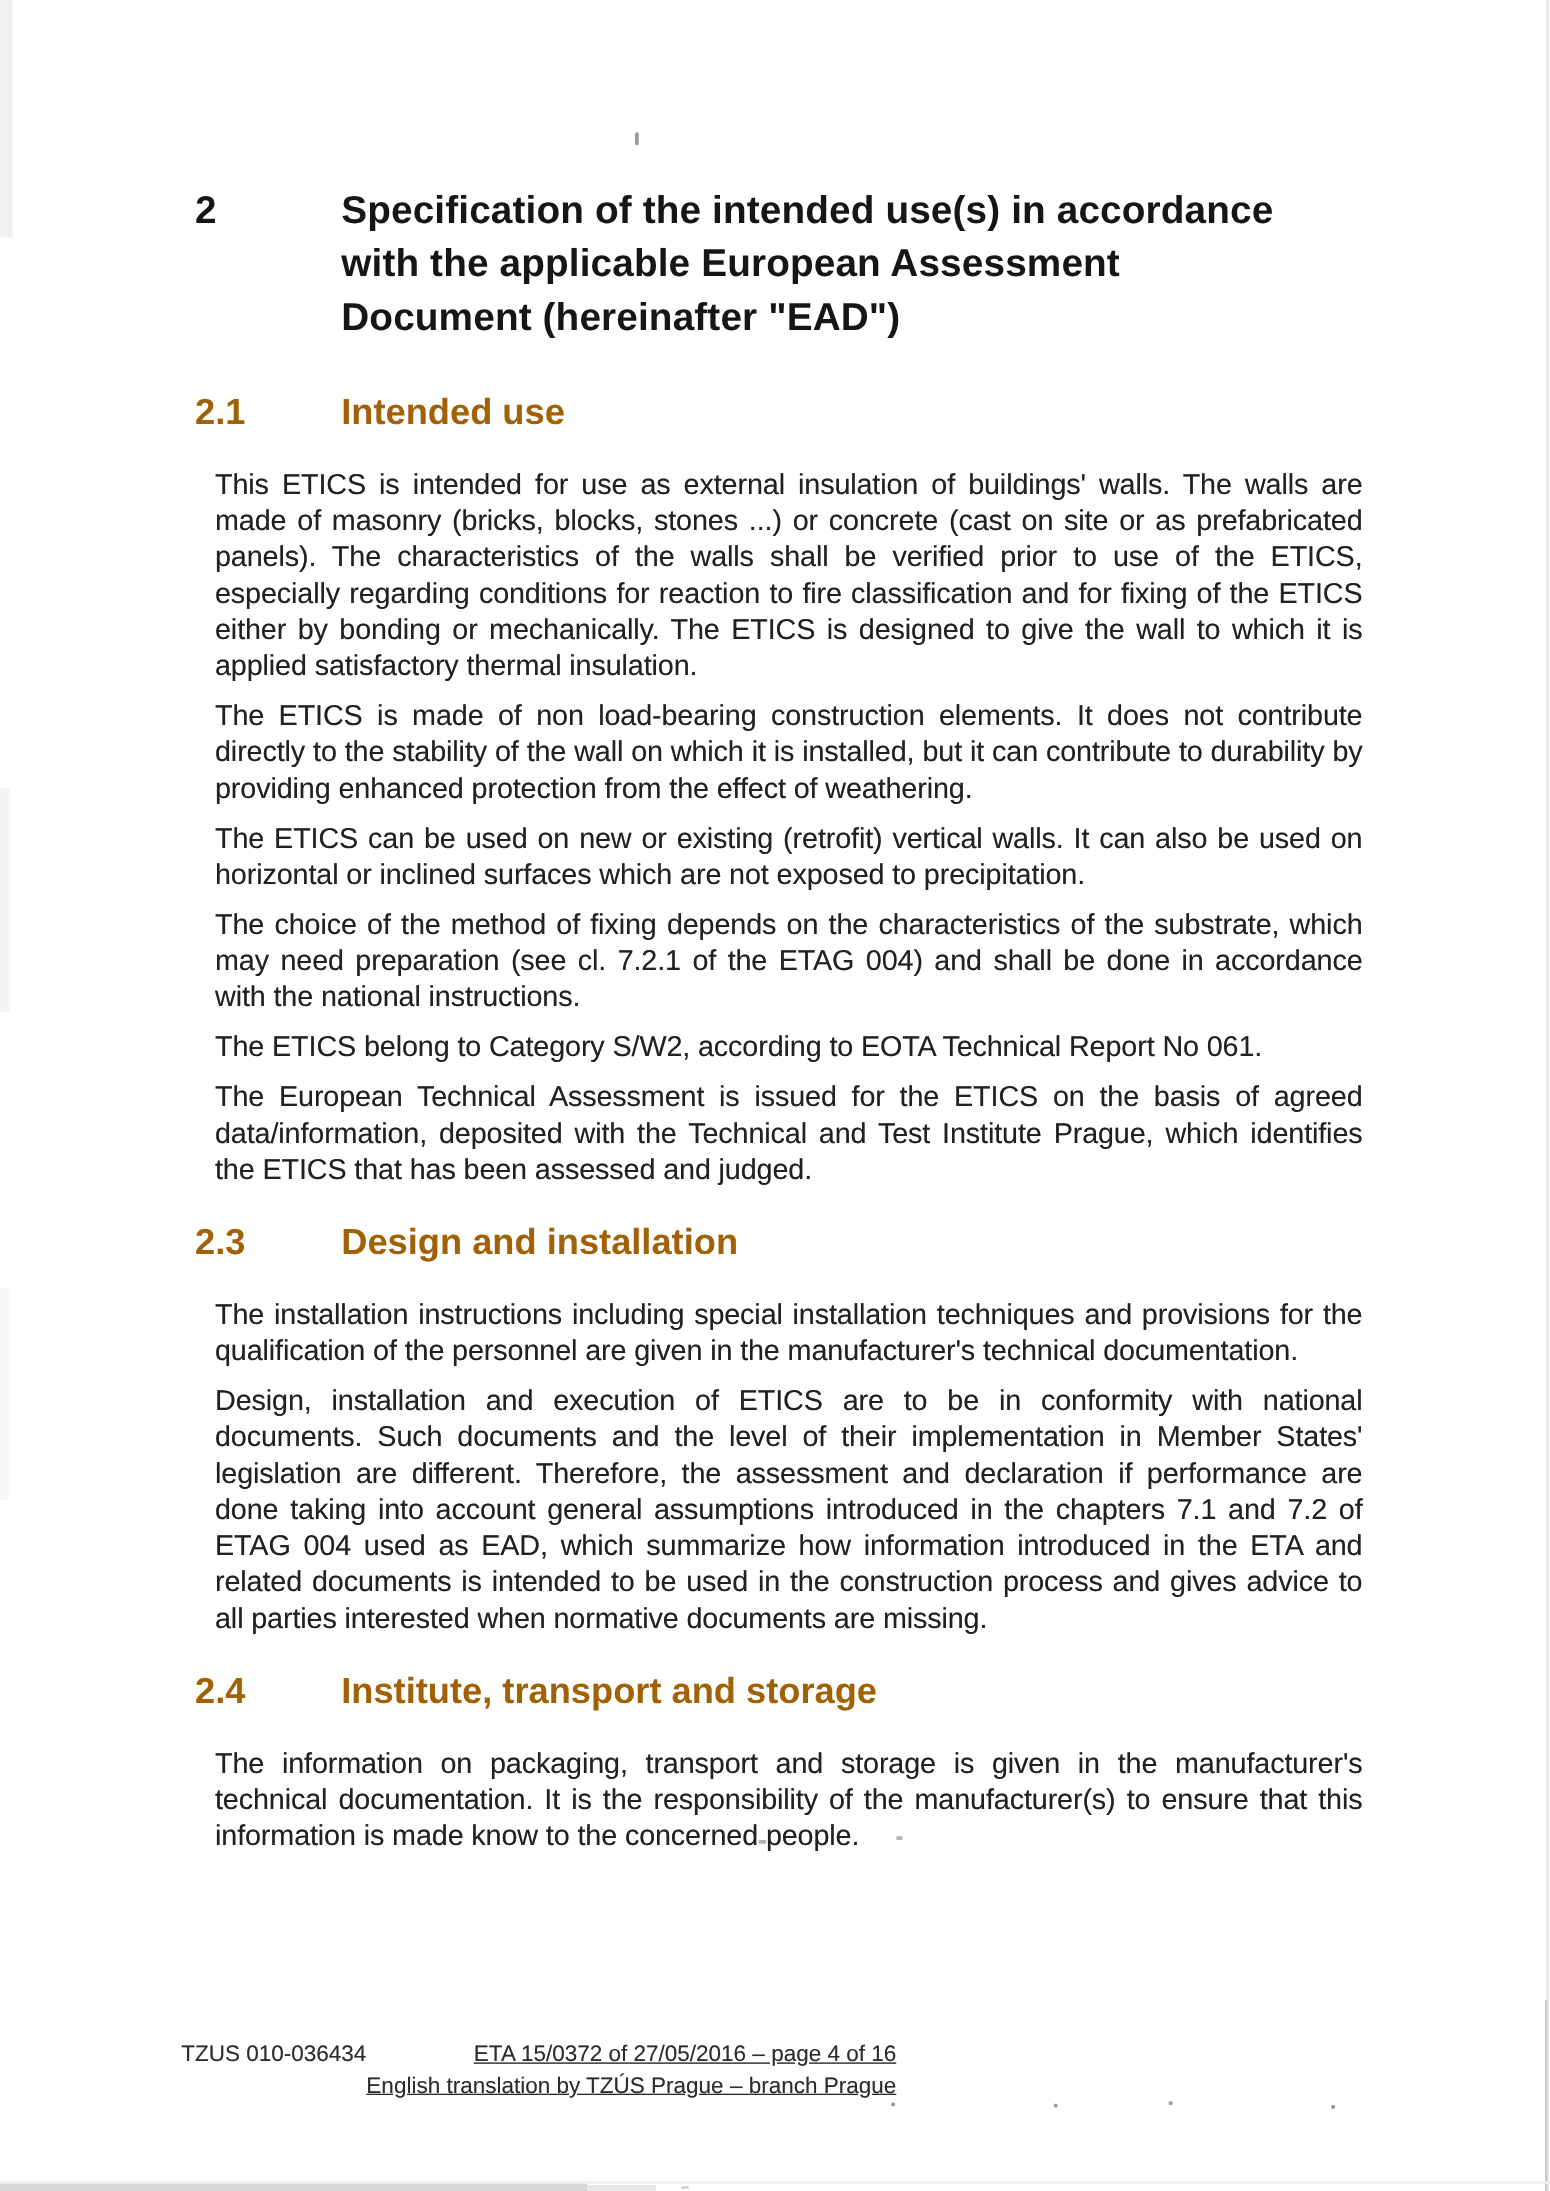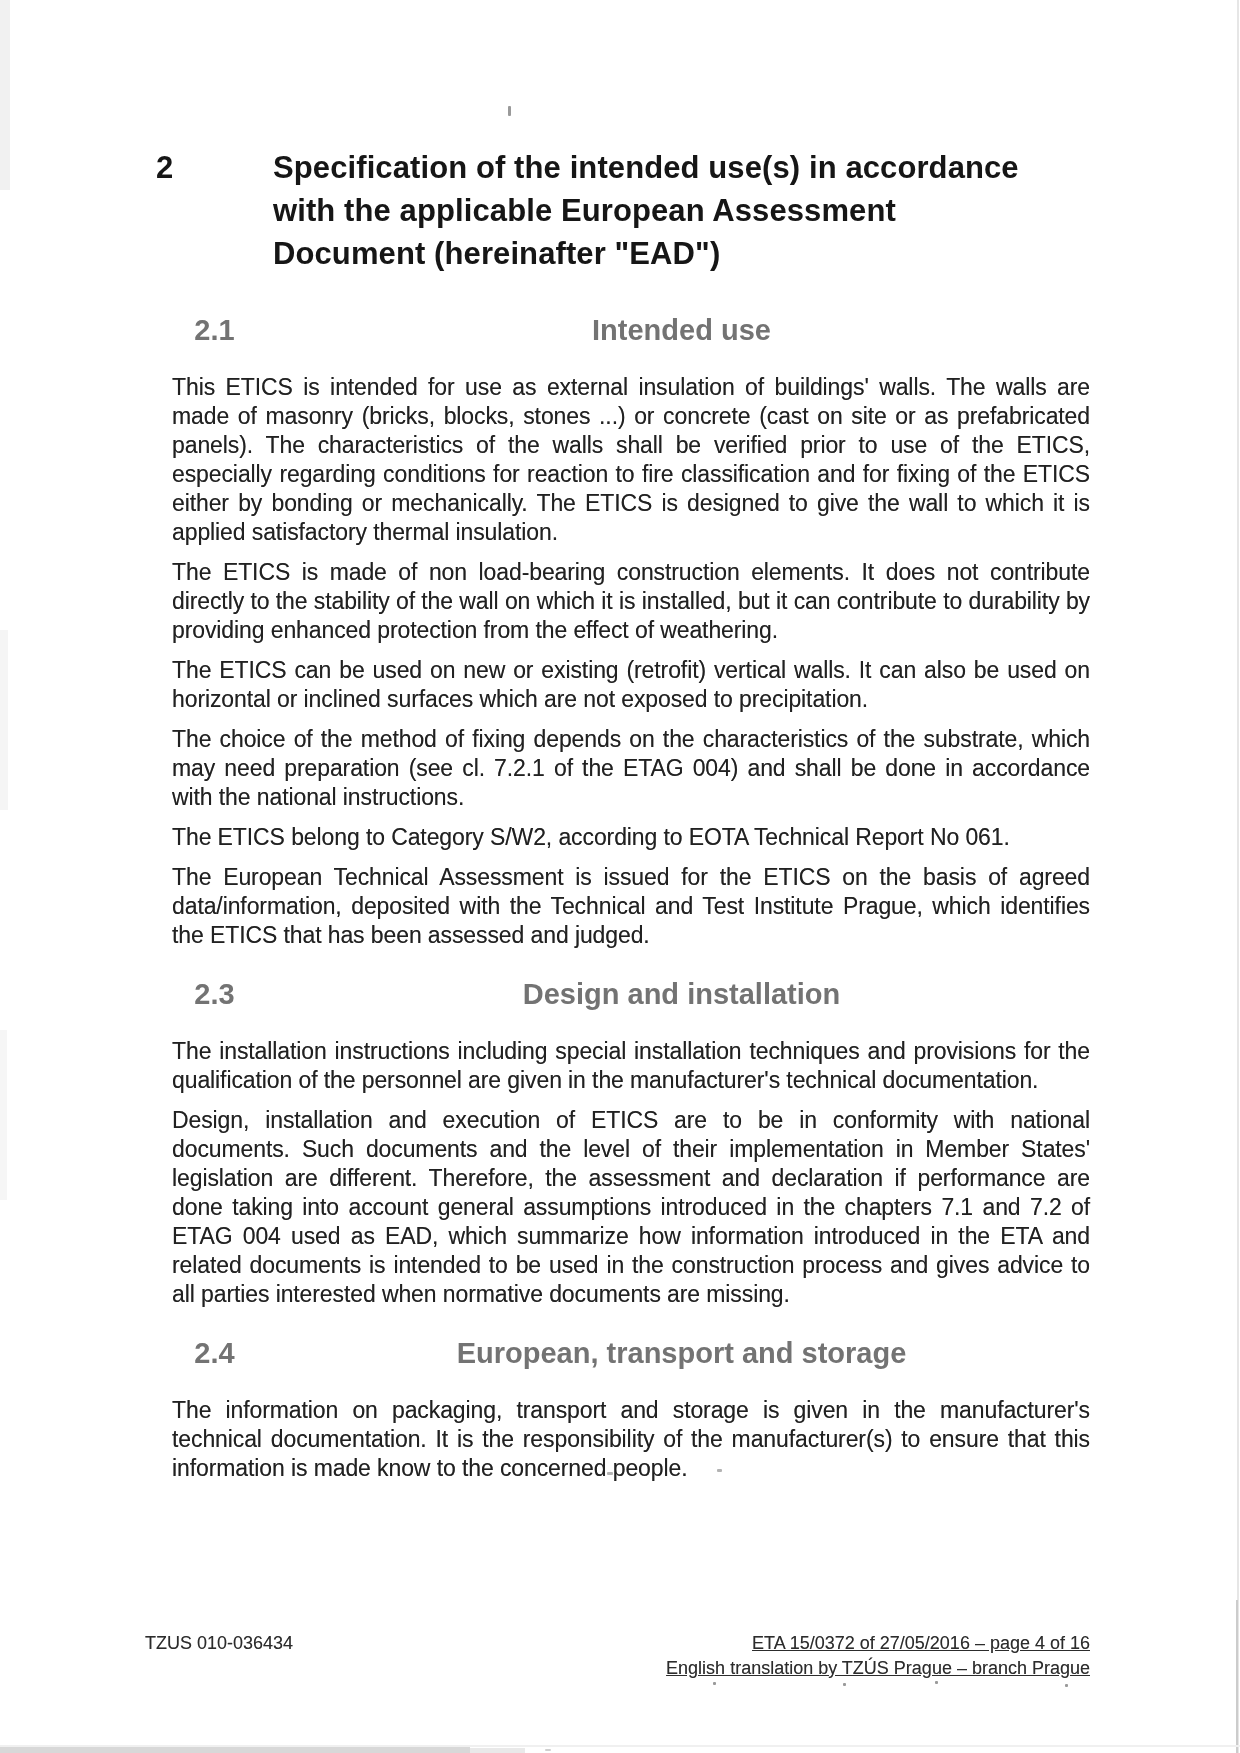--- a/index.html
+++ b/index.html
@@ -31,38 +31,36 @@
   .h1-title { white-space:pre-line; }
   
   .sect-head {
     display:grid;
     grid-template-columns:117px auto;
     margin-top:27px;
     margin-bottom:26px;
     font-weight:bold;
     font-size:29px;
     line-height:34px;
-    color:#737373;
-    text-align:center;
+    color:#a16207;
   }
   
   .para {
     margin:0 0 11px 16px;
     font-size:23px;
     line-height:29px;
     text-align:justify;
     letter-spacing:-0.1px;
     color:#212121;
     text-shadow:0 0 0.5px rgba(30,30,30,0.45);
   }
   .footer {
     position:absolute;
     left:145px; right:150px; top:1631px;
     display:flex;
-    justify-content:space-between;
     align-items:flex-start;
     font-size:18px;
     line-height:25px;
     color:#2c2c2c;
     text-shadow:0 0 0.5px rgba(40,40,40,0.4);
   }
   .footer-right { text-align:right;text-decoration:underline; }
   
   .artifact { position:absolute; pointer-events:none; }
   .a-left-top       { left:0; top:0; width:10px; height:190px; background:#f1f1f1; }
@@ -103,21 +101,21 @@
 
     <div class="sect-head">
       <div>2.3</div>
       <div>Design and installation</div>
     </div>
     <p class="para">The installation instructions including special installation techniques and provisions for the qualification of the personnel are given in the manufacturer's technical documentation.</p>
     <p class="para">Design, installation and execution of ETICS are to be in conformity with national documents. Such documents and the level of their implementation in Member States' legislation are different.  Therefore, the assessment and declaration if performance are done taking into account general assumptions introduced in the chapters 7.1 and 7.2 of ETAG 004 used as EAD, which summarize how information introduced in the ETA and related documents is intended to be used in the construction process and gives advice to all parties interested when normative documents are missing.</p>
 
     <div class="sect-head">
       <div>2.4</div>
-      <div>European, transport and storage</div>
+      <div>Institute, transport and storage</div>
     </div>
     <p class="para">The information on packaging, transport and storage is given in the manufacturer's technical documentation. It is the responsibility of the manufacturer(s) to ensure that this information is made know to the concerned people.</p>
 
   </div>
 
   <div class="footer">
     <div>TZUS 010-036434</div>
     <div class="footer-right">
       <div>ETA 15/0372 of 27/05/2016 – page 4 of 16</div>
       <div>English translation by TZÚS Prague – branch Prague</div>

